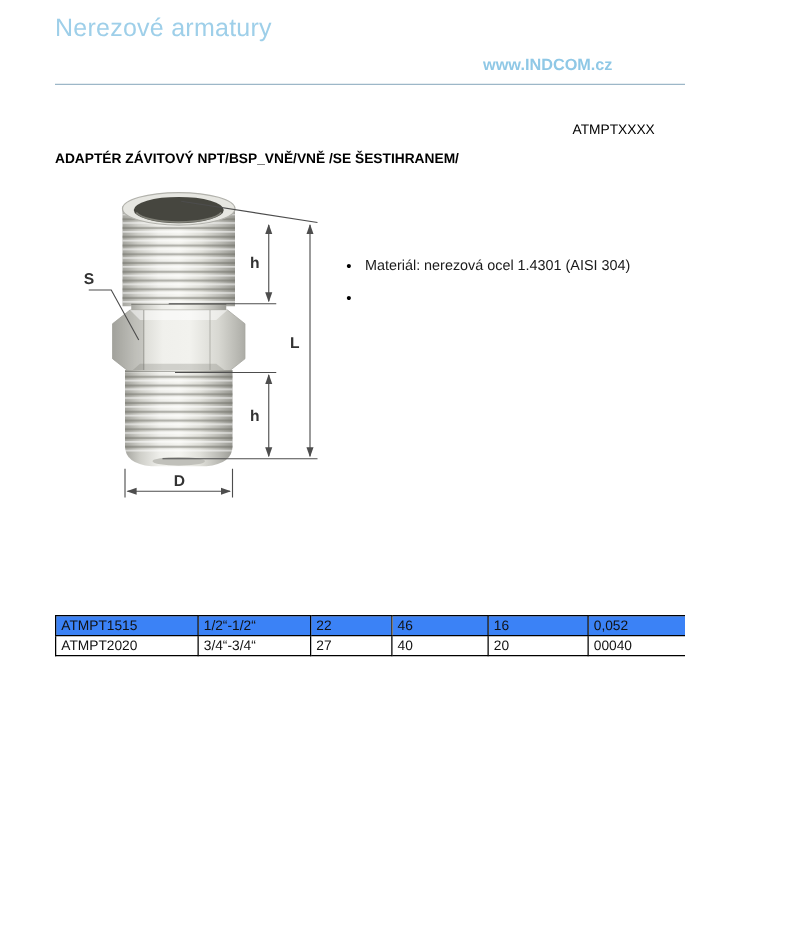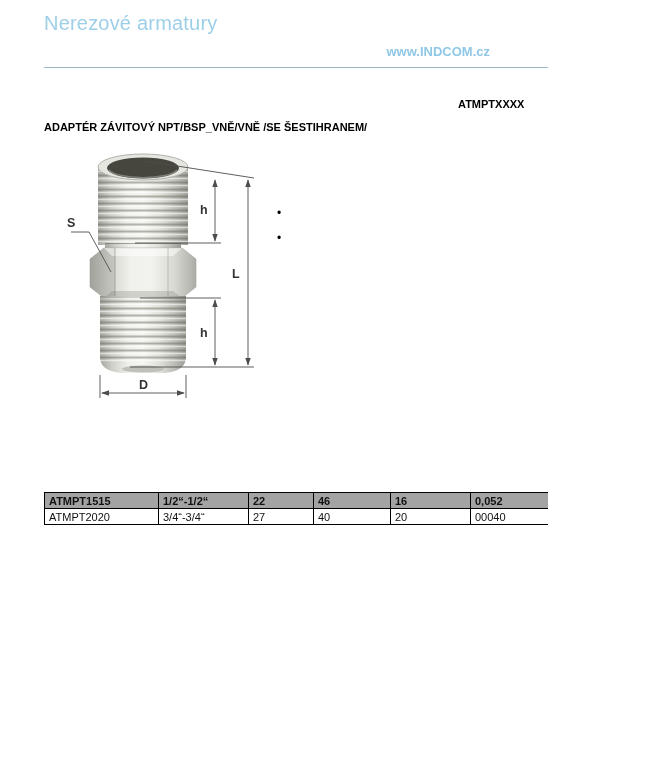--- a/index.html
+++ b/index.html
@@ -21,21 +21,21 @@
     position:absolute; left:44px; top:67px; width:546px; height:1px;
     background:#9db7c8;
   }
   .product-title-row { position:absolute; left:44px; top:98px; width:560px; }
   .product-title {
     position:absolute; left:0; top:0; font-size:11px; font-weight:700; color:#000;
     white-space:nowrap;
     margin-top:23px;
   }
   .product-code {
-    position:absolute; left:414px; top:0; font-size:11px; font-weight:700; color:#000;
+    position:absolute; left:414px; top:0; font-size:11px; font-weight:400; color:#000;
   }
   .drawing-wrap { position:absolute; left:45px; top:135px; width:230px; height:280px; }
   .bullet-list {
     position:absolute; left:277px; top:200px; list-style:none;
   }
   .bullet-item {
     display:flex; align-items:center; height:25px; font-size:11.5px; color:#1a1a1a;
   }
   .bullet-dot {
     width:15px; font-size:12px; color:#000; flex:0 0 15px;
@@ -47,21 +47,21 @@
   }
   .spec-table td { border:1px solid #000; overflow:hidden; }
   .spec-table .hdr td {
     height:31px; text-align:center; vertical-align:middle; font-weight:700;
     line-height:13px; padding:1px 2px;
   }
   .spec-table .datarow td {
     height:16px; padding:1px 0 1px 4px; text-align:left; vertical-align:middle;
     font-weight:400; color:#111;
   }
-  .spec-table .highlight td { background:#a3a3a3;font-weight:bold; }
+  .spec-table .highlight td { background:#3b82f6; }
   .c0{width:114px}.c1{width:90px}.c2{width:65px}.c3{width:77px}.c4{width:80px}.c5{width:86px}
   .dim-label { font-size:12.5px; font-weight:600; fill:#333; }
 </style>
 </head>
 <body>
 
 <div class="page">
 
   <div class="main-heading">Nerezové armatury</div>
 
@@ -149,20 +149,21 @@
       <text class="dim-label" x="155" y="79">h</text>
       <text class="dim-label" x="187" y="143">L</text>
       <text class="dim-label" x="155" y="202">h</text>
       <text class="dim-label" x="94" y="254">D</text>
     </svg>
   </div>
 
   <ul class="bullet-list">
     <li class="bullet-item">
       <span class="bullet-dot">•</span>
+      <span>Materiál: nerezová ocel 1.4301 (AISI 304)</span>
     </li>
     <li class="bullet-item">
       <span class="bullet-dot">•</span>
     </li>
   </ul>
 
   <table class="spec-table">
     <colgroup>
       <col class="c0">
         <col class="c1">

